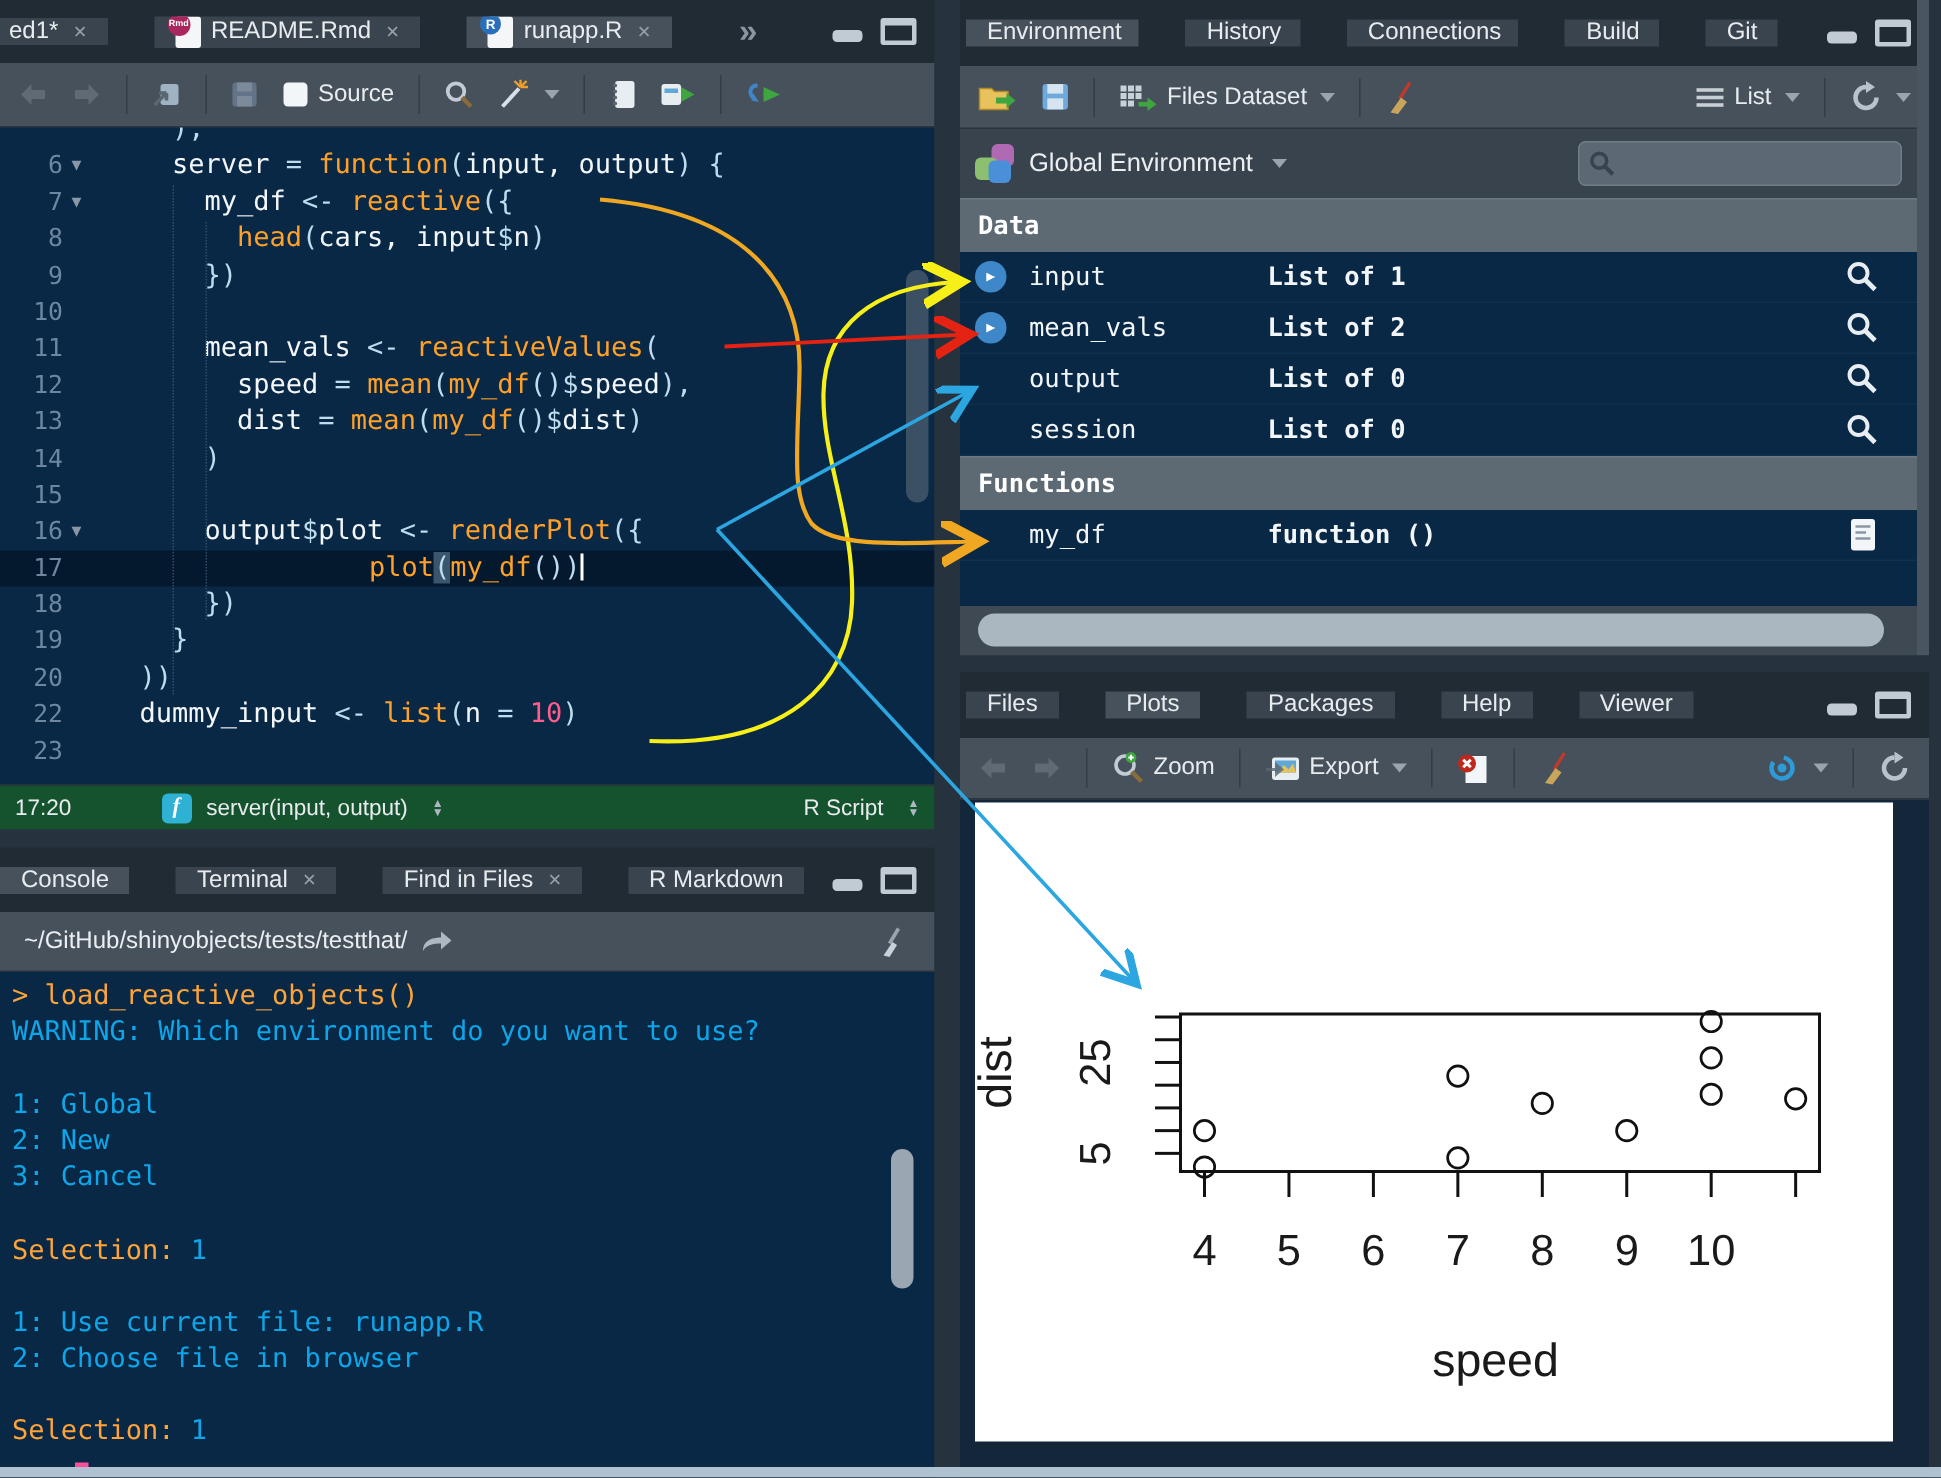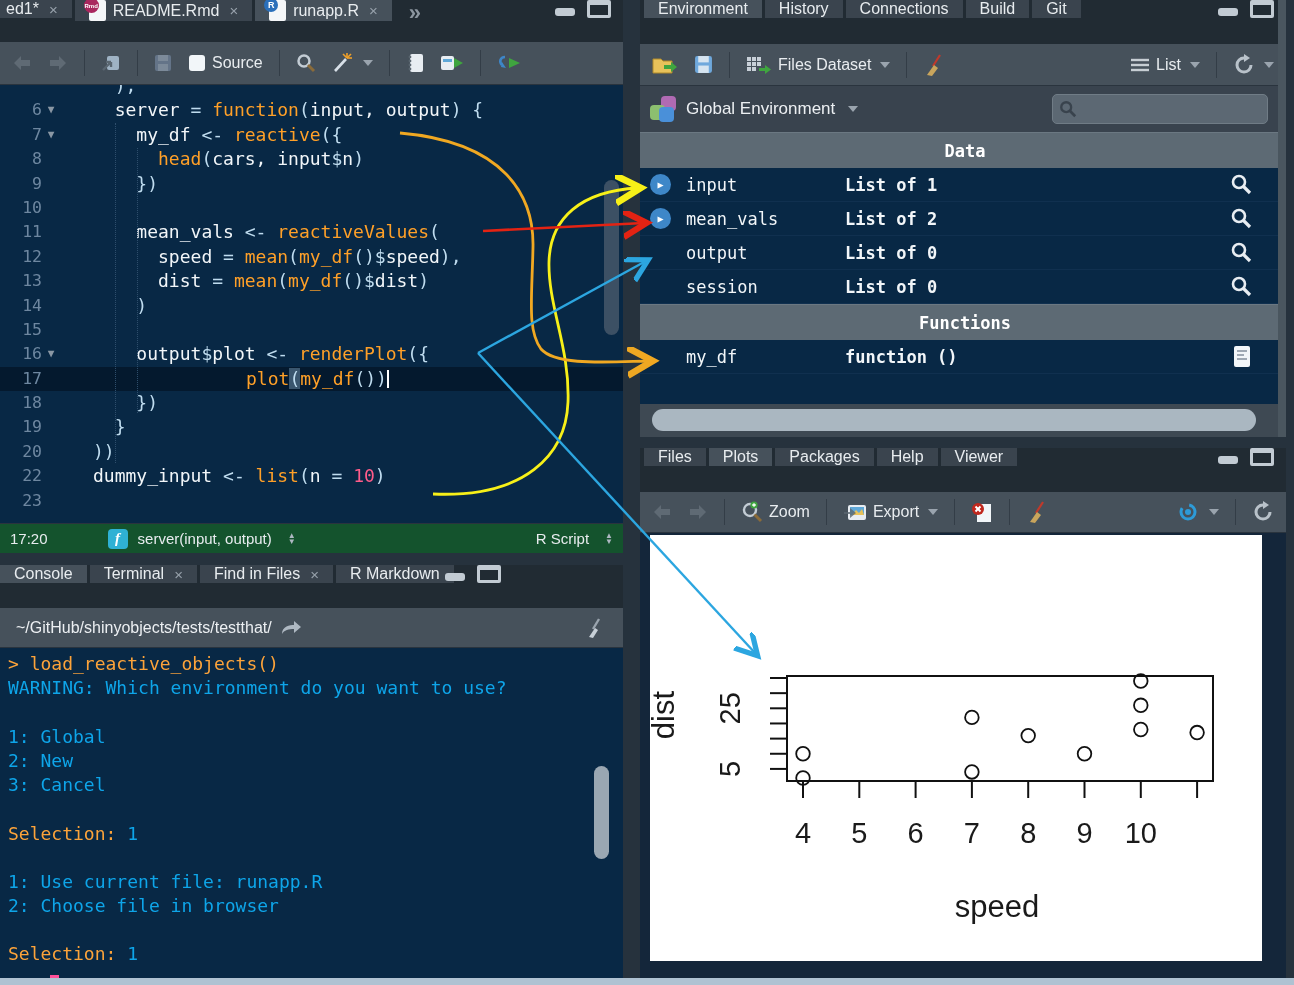--- a/index.html
+++ b/index.html
@@ -6,21 +6,21 @@
   html,body { width:1294px; height:985px; overflow:hidden; }
   body { background:#26323D; font-family:"Liberation Sans", sans-serif; position:relative; }
 
   .pane { position:absolute; overflow:hidden; }
   #editor-pane   { left:0;   top:0;   width:623px; height:553px; }
   #console-pane  { left:0;   top:565px; width:623px; height:420px; }
   #env-pane      { left:640px; top:0;  width:646px; height:437px; }
   #plots-pane    { left:640px; top:448px; width:646px; height:537px; }
 
   
-  .tabbar { position:absolute; left:0; right:0; top:0; height:42px; background:#212B33; display:flex; align-items:flex-start; }
+  .tabbar { position:absolute; left:0; right:0; top:0; height:42px; background:#212B33; display:flex; align-items:center;gap:28px; }
   .tab { display:flex; align-items:center; gap:7px; padding:0 14px; background:#3A444E; color:#E8ECEF; font-size:16px; margin-right:3px; white-space:nowrap; overflow:hidden; }
   .tab.active { background:#46515B; }
   .tab .x { color:#97A1AB; font-size:15px; margin-left:3px; }
   .winbtns { margin-left:auto; display:flex; align-items:center; gap:10px; padding-right:12px; }
   .wb { width:24px; height:18px; position:relative; }
   .wb.min::after { content:""; position:absolute; left:2px; right:2px; bottom:2px; height:8px; background:#C2CBD3; border-radius:3px; }
   .wb.max::after { content:""; position:absolute; inset:0; border:3px solid #C2CBD3; border-top-width:5px; border-radius:2px; }
 
   
   .toolbar { position:absolute; left:0; right:0; top:42px; height:43px; background:#46515B; border-bottom:1px solid #2A343E; display:flex; align-items:center; gap:8px; padding:0 8px; color:#E8ECEF; font-size:16px; }
@@ -48,21 +48,21 @@
 
   
   #pathbar { position:absolute; left:0; right:0; top:43px; height:40px; background:#46515B; border-bottom:1px solid #2A343E; display:flex; align-items:center; color:#ECEFF2; font-size:16px; padding:0 16px; }
   #console-text { position:absolute; left:0; right:0; top:83px; bottom:0; background:#082845; overflow:hidden; padding-left:8px; }
   #console-text .cl2 { height:24.2px; line-height:24.2px; font-family:"DejaVu Sans Mono",monospace; font-size:18px; white-space:pre; }
   .cmd { color:#FCA33A; } .out { color:#0ea5e9; }
   #console-caret { position:absolute; left:50px; width:9px; height:3px; background:#FF4F9A; }
 
   
   .envrows { position:absolute; left:0; right:8px; background:#082845; }
-  .sect-head { height:36px; background:#5D6A74; color:#FFF; font-family:"DejaVu Sans Mono",monospace; font-weight:bold; font-size:17px; line-height:36px; padding-left:12px; border-top:1px solid #6B7882;text-align:center; }
+  .sect-head { height:36px; background:#5D6A74; color:#FFF; font-family:"DejaVu Sans Mono",monospace; font-weight:bold; font-size:17px; line-height:36px; padding-left:12px; border-top:1px solid #6B7882; }
   .erow { height:34px; display:flex; align-items:center; border-bottom:1px solid #10304F; position:relative; font-family:"DejaVu Sans Mono",monospace; font-size:17px; color:#F2F6F9; }
   .erow .expander { position:absolute; left:10px; width:21px; height:21px; border-radius:50%; background:#3E87C8; color:#fff; font-size:10px; display:flex; align-items:center; justify-content:center; }
   .erow .nm { position:absolute; left:46px; }
   .erow .vl { position:absolute; left:205px;font-weight:bold; }
   .erow .act { position:absolute; right:26px; top:5px; }
   #env-footer { position:absolute; left:0; right:8px; top:404px; height:33px; background:#3E4953; }
   #env-hthumb { position:absolute; left:12px; top:5px; width:604px; height:22px; background:#AAB7C1; border-radius:11px; }
   #env-rtrack { position:absolute; right:0; top:0; width:8px; height:437px; background:#4A565F; }
   #global-row { position:absolute; left:0; right:8px; top:86px; height:46px; background:#39434E; display:flex; align-items:center; padding:0 10px; color:#ECEFF2; font-size:17px; gap:10px; }
   #env-search { width:216px; height:30px; background:#5C6873; border:1px solid #707C86; border-radius:5px; margin-left:auto; display:flex; align-items:center; padding:0 6px; }

